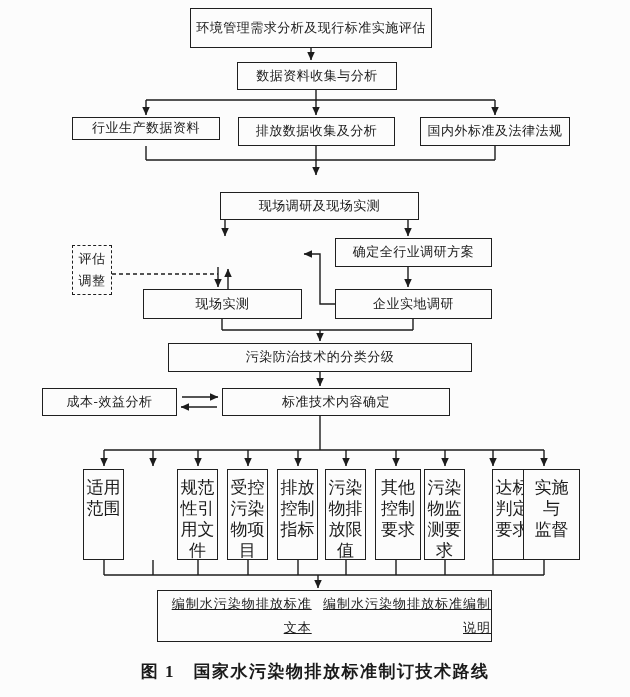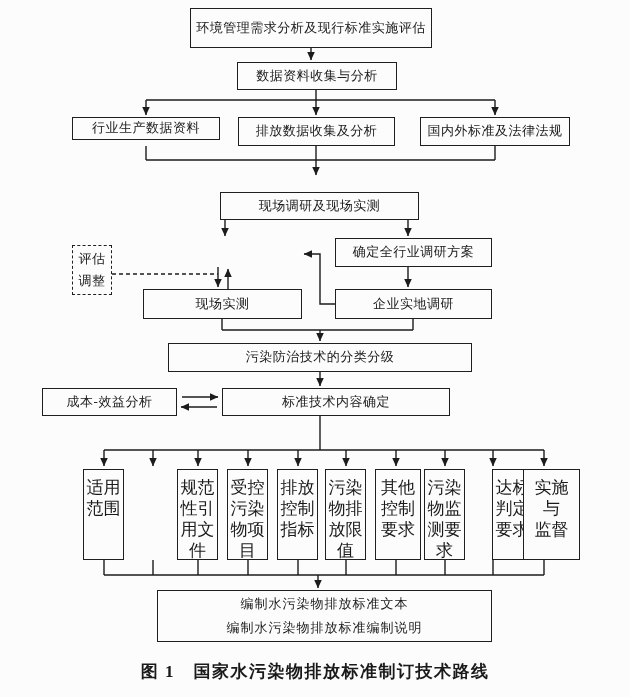--- a/index.html
+++ b/index.html
@@ -41,23 +41,24 @@
     white-space:pre-line;
     letter-spacing:0px;
   }
   .dashedbox{
     border-style:dashed;
     border-width:1.4px;
     white-space:pre-line;
     line-height:22px;
   }
   .outputbox{
-    flex-direction:column;
+    flex-direction:row;
     line-height:24px;
     letter-spacing:1px;
+    text-decoration:underline;
   }
   .caption{
     position:absolute;z-index:2;
     left:0;top:660px;width:630px;
     text-align:center;
     font-size:17px;
     font-weight:bold;
     letter-spacing:1.5px;
   }
 </style>

